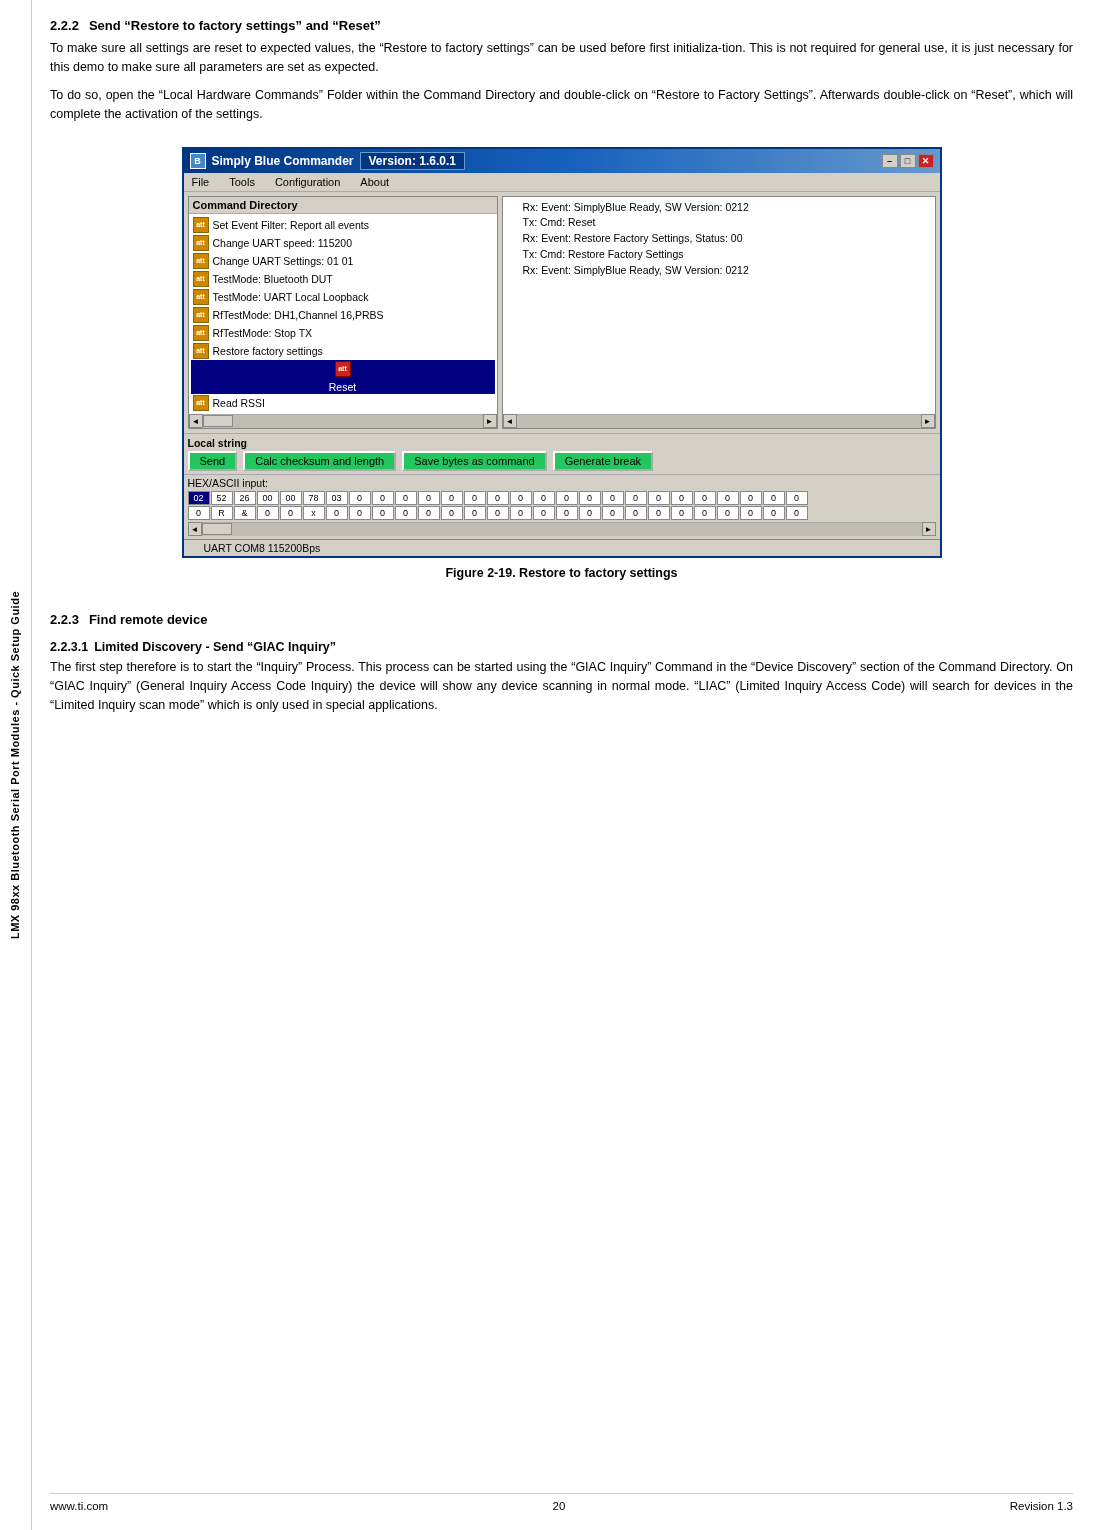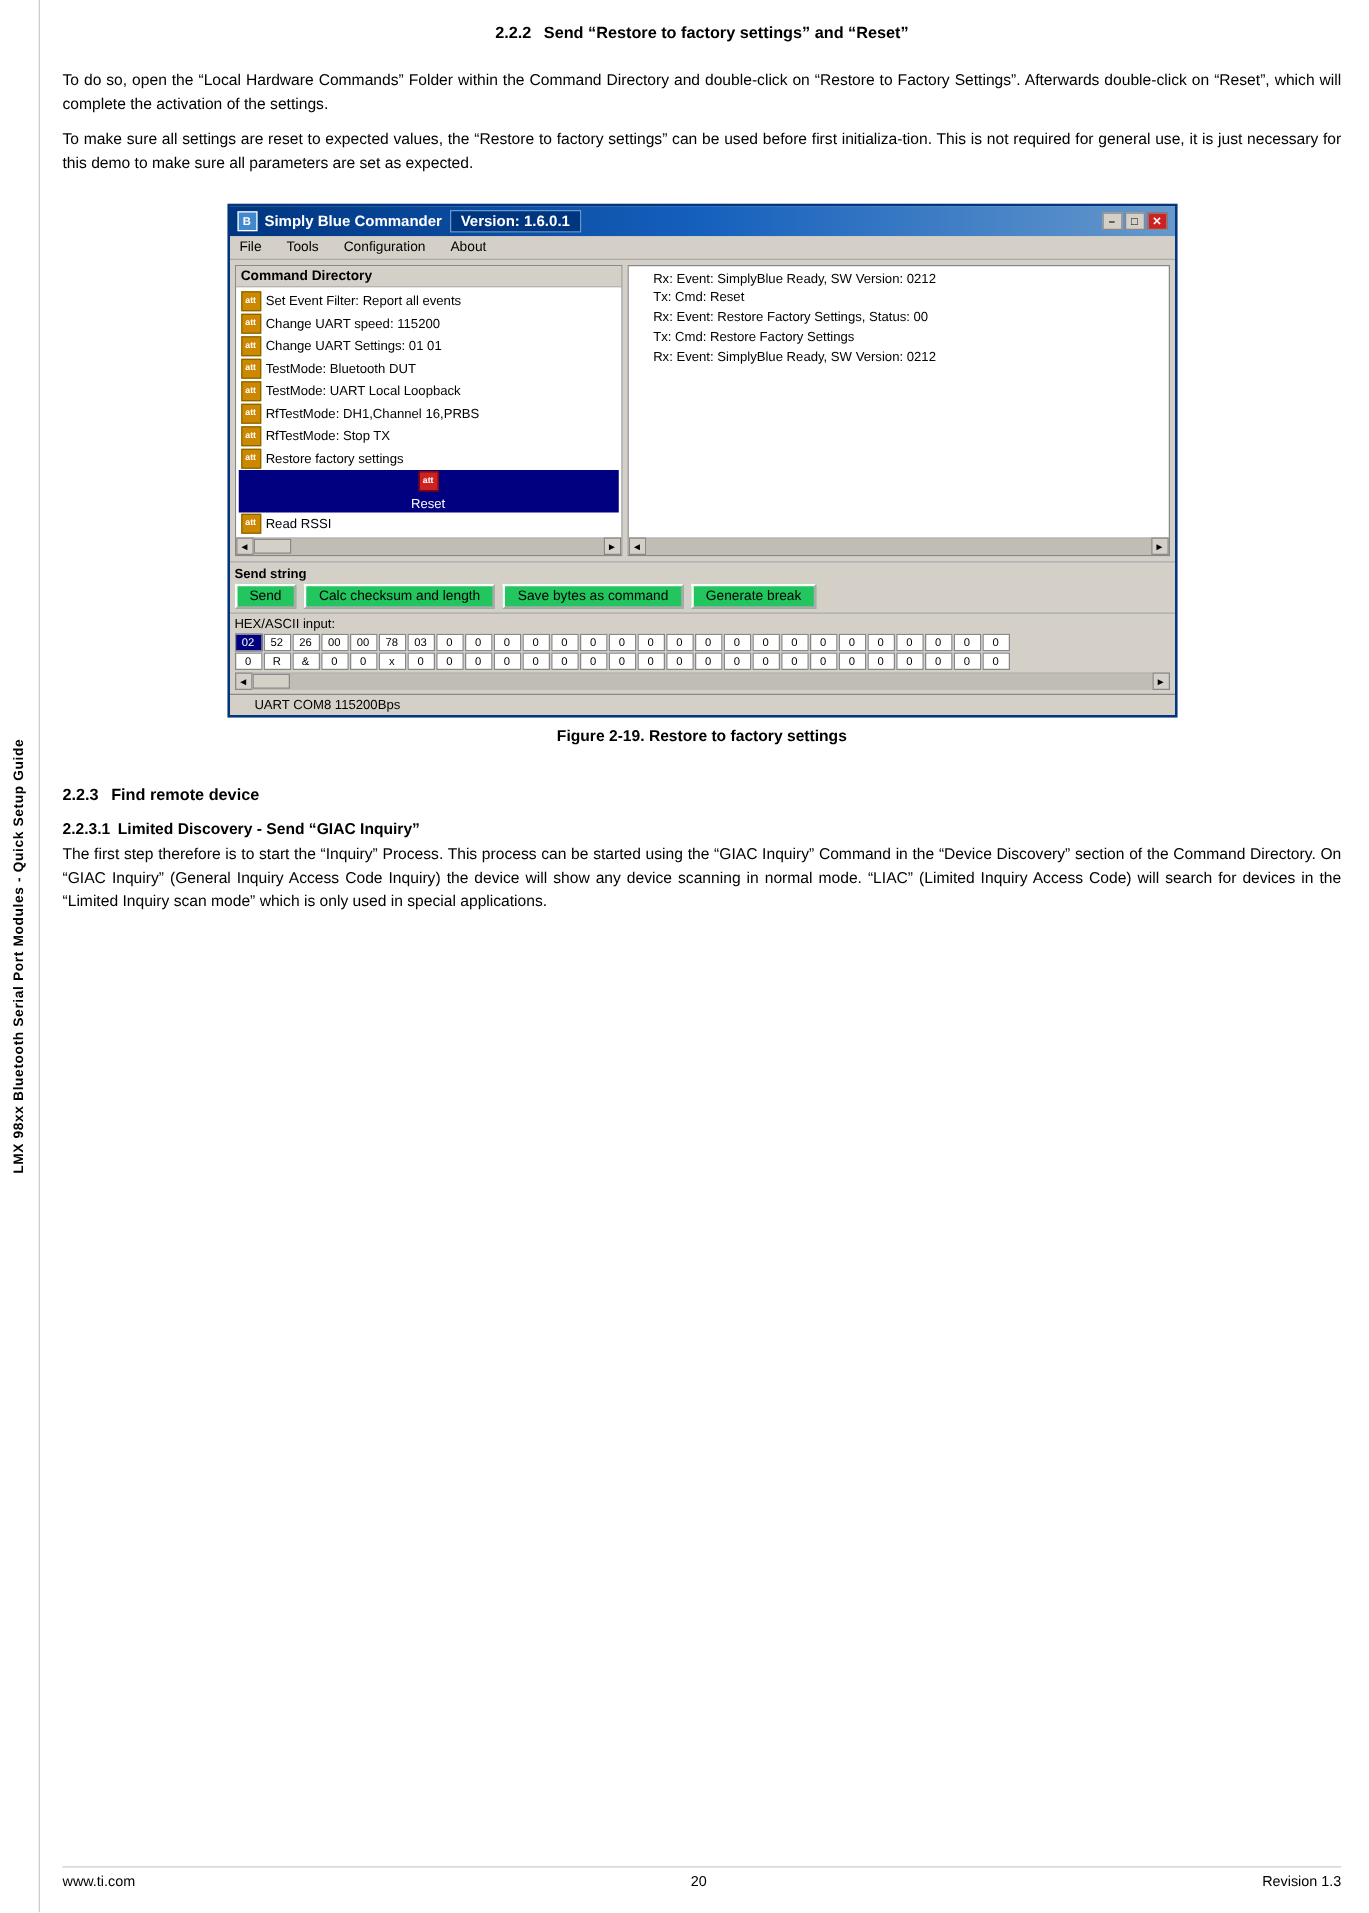--- a/index.html
+++ b/index.html
@@ -36,22 +36,21 @@
       flex: 1;
       padding: 18px 22px 18px 18px;
       display: flex;
       flex-direction: column;
     }
 
     
     .section-heading {
       font-size: 13px;
       font-weight: bold;
-      margin-bottom: 22px;
-      text-align: center;
+      margin-bottom: 6px;
     }
     .section-heading .num {
       margin-right: 10px;
     }
 
     
     .body-text {
       font-size: 12.5px;
       line-height: 1.55;
       color: #000;
@@ -371,22 +370,22 @@
 <div class="sidebar">
   <span class="sidebar-text">LMX 98xx Bluetooth Serial Port Modules - Quick Setup Guide</span>
 </div>
 
 <div class="main-content">
 
   <div class="section-heading">
     <span class="num">2.2.2</span><span>Send “Restore to factory settings” and “Reset”</span>
   </div>
 
+  <p class="body-text">To make sure all settings are reset to expected values, the “Restore to factory settings” can be used before first initializa-tion. This is not required for general use, it is just necessary for this demo to make sure all parameters are set as expected.</p>
   <p class="body-text">To do so, open the “Local Hardware Commands” Folder within the Command Directory and double-click on “Restore to Factory Settings”. Afterwards double-click on “Reset”, which will complete the activation of the settings.</p>
-  <p class="body-text">To make sure all settings are reset to expected values, the “Restore to factory settings” can be used before first initializa-tion. This is not required for general use, it is just necessary for this demo to make sure all parameters are set as expected.</p>
 
   <div class="figure-container">
 
     <div class="sb-window">
 
       <div class="sb-titlebar">
         <div class="sb-titlebar-left">
           <div class="sb-title-icon">B</div>
           <span>Simply Blue Commander</span>
           <div class="sb-version">Version: 1.6.0.1</div>
@@ -473,21 +472,21 @@
           <div class="sb-scrollbar-h">
             <div class="sb-scroll-arrow">◄</div>
             <div class="sb-scroll-track"></div>
             <div class="sb-scroll-arrow">►</div>
           </div>
         </div>
 
       </div>
 
       <div class="sb-send-section">
-        <div class="sb-send-label">Send string</div>
+        <div class="sb-send-label">Local string</div>
         <div class="sb-send-buttons">
           <button class="sb-button">Send</button>
           <button class="sb-button">Calc checksum and length</button>
           <button class="sb-button">Save bytes as command</button>
           <button class="sb-button">Generate break</button>
         </div>
       </div>
 
       <div class="sb-hex-section">
         <div class="sb-hex-label">HEX/ASCII input:</div>

